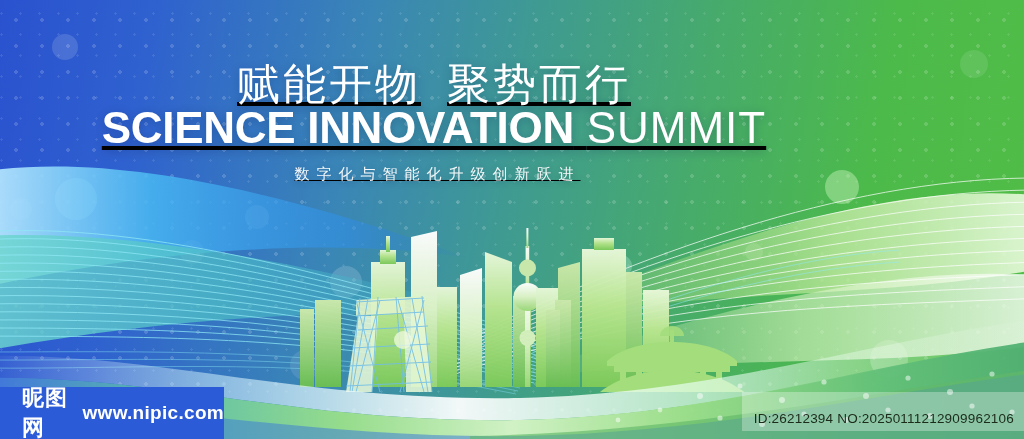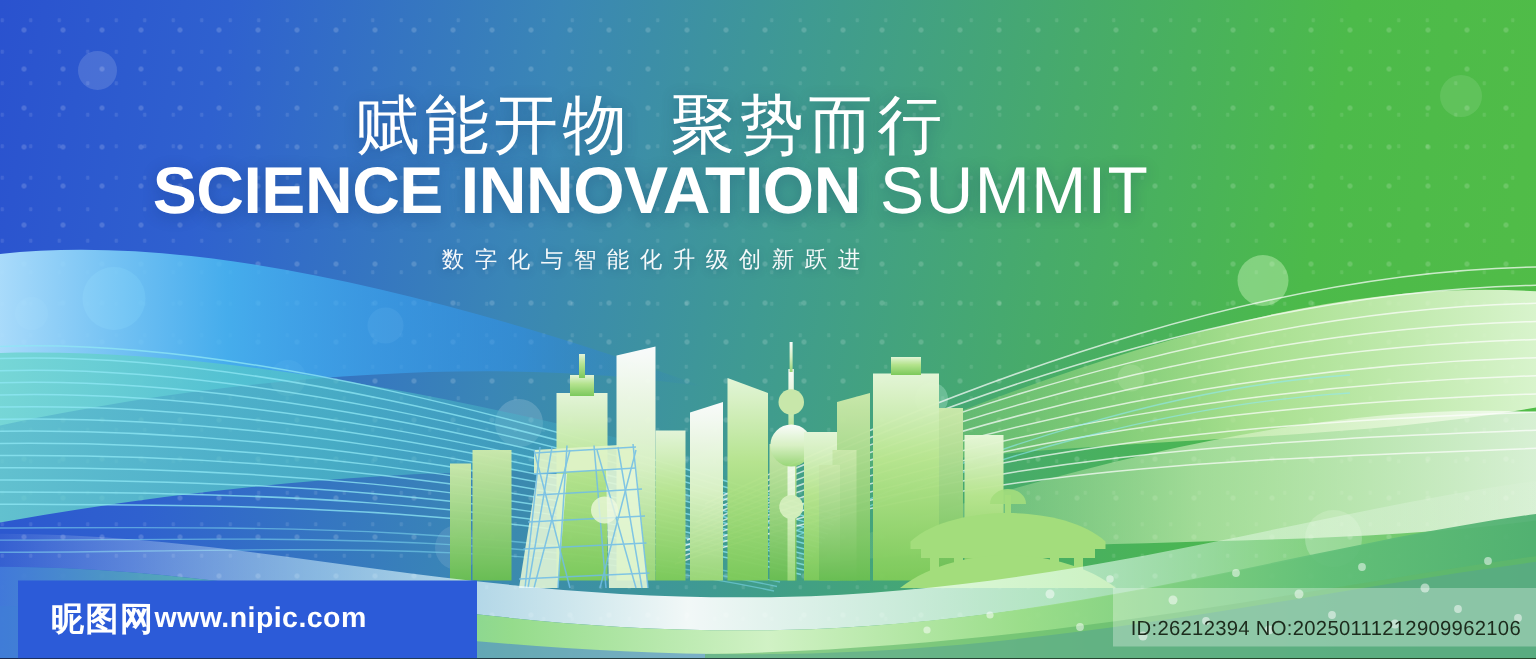--- a/index.html
+++ b/index.html
@@ -12,32 +12,32 @@
   .dots{position:absolute;inset:0;
     background-image:radial-gradient(circle,rgba(255,255,255,.16) 1.6px,transparent 1.8px);
     background-size:26px 26px;background-position:3px 7px;pointer-events:none;}
   .dots.d2{background-image:radial-gradient(circle,rgba(255,255,255,.10) 1.2px,transparent 1.4px);
     background-size:19px 21px;background-position:11px 3px;}
   
   .bub{position:absolute;border-radius:50%;pointer-events:none;}
   
   .art{position:absolute;left:0;top:0;width:1024px;height:439px;}
   
-  .textwrap{position:absolute;left:0;top:0;width:868px;text-align:center;z-index:40;}
+  .textwrap{position:absolute;left:0;top:0;width:868px;text-align:center;z-index:40;text-decoration:underline;}
   .t-cn{margin-top:63px;color:#fff;font-size:43px;line-height:1;font-weight:400;
     letter-spacing:3px;text-shadow:0 2px 10px rgba(10,40,90,.30);}
   .t-cn .gap{display:inline-block;width:26px;}
   .t-en{margin-top:0;color:#fff;font-size:44px;line-height:1;letter-spacing:.5px;
     text-shadow:0 2px 10px rgba(10,40,90,.28);}
   .t-en b{font-weight:700;letter-spacing:-.3px;}
   .t-en span.light{font-weight:400;letter-spacing:1px;}
   .t-sub{margin-top:16px;color:rgba(255,255,255,.95);font-size:15px;letter-spacing:7px;
     text-indent:7px;line-height:1;text-shadow:0 1px 6px rgba(10,40,90,.25);}
   
-  .wm{position:absolute;left:12px;bottom:0;width:306px;height:52px;background:#2c5bd8;z-index:60;
+  .wm{position:absolute;left:0;bottom:0;width:224px;height:52px;background:#2c5bd8;z-index:60;
     display:flex;align-items:center;padding-left:22px;box-sizing:border-box;}
   .wm-cn{color:#fff;font-size:22px;font-weight:700;letter-spacing:1px;}
   .wm-url{color:#fff;font-size:19px;font-weight:700;letter-spacing:.3px;}
   
   .idbadge{position:absolute;right:0;bottom:8px;z-index:60;
     background:rgba(255,255,255,.30);padding:19px 10px 5px 12px;
     color:#1c2b1c;font-size:13.5px;letter-spacing:.2px;white-space:nowrap;}
 </style>
 </head>
 <body>

